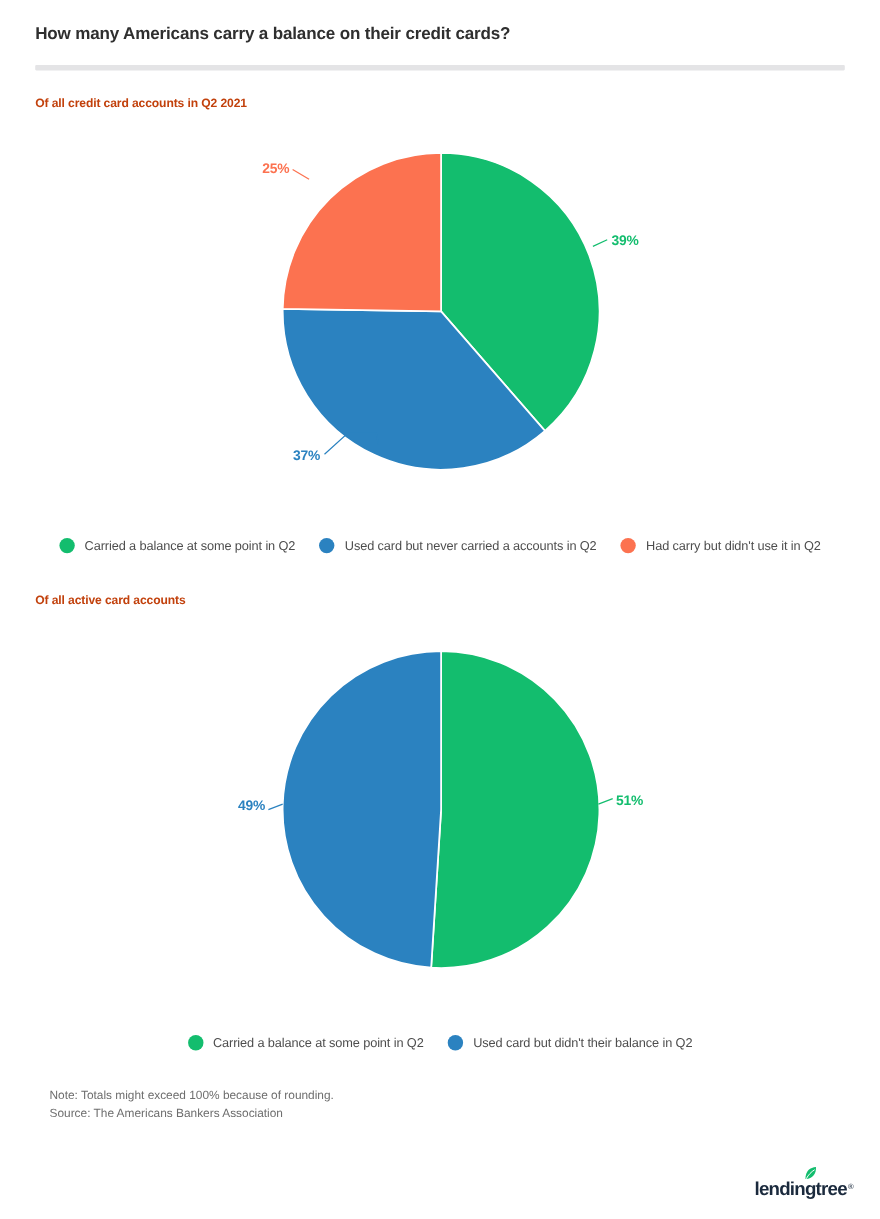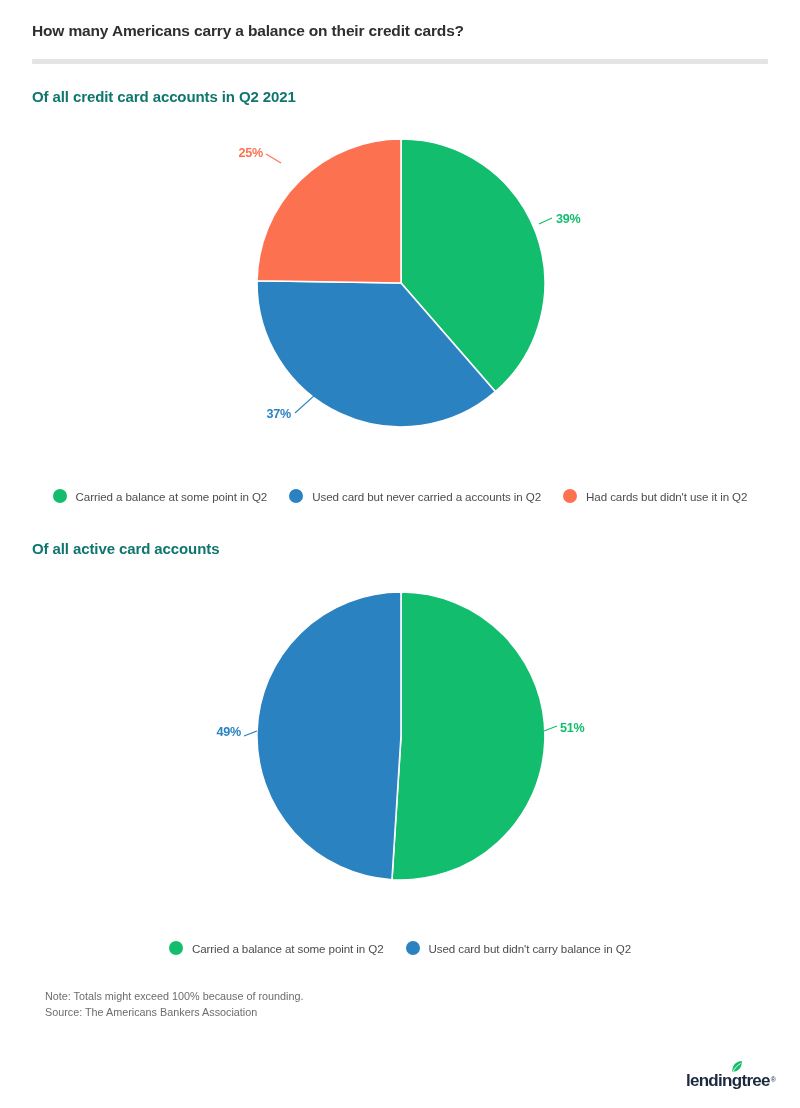--- a/index.html
+++ b/index.html
@@ -35,23 +35,23 @@
     left: 32px;
     top: 59px;
     width: 736px;
     height: 5px;
     background: #e4e4e6;
     border-radius: 1px;
   }
   .section-title {
     position: absolute;
     left: 32px;
-    font-size: 15px;
-    font-weight: bold;
-    color: #0f766e;
+    font-size: 11px;
+    font-weight: bold;
+    color: #c2410c;
     letter-spacing: -0.1px;
   }
   #section-title-1 { top: 88px; }
   #section-title-2 { top: 540px; text-align: right; }
 
   .chart-block {
     position: absolute;
     left: 0;
     width: 800px;
   }
@@ -172,21 +172,21 @@
       <div class="legend-item">
         <span class="legend-dot" style="background: rgb(19, 189, 110);"></span>
         <span class="legend-label">Carried a balance at some point in Q2</span>
       </div>
       <div class="legend-item">
         <span class="legend-dot" style="background: rgb(43, 130, 192);"></span>
         <span class="legend-label">Used card but never carried a accounts in Q2</span>
       </div>
       <div class="legend-item">
         <span class="legend-dot" style="background: rgb(252, 114, 80);"></span>
-        <span class="legend-label">Had cards but didn't use it in Q2</span>
+        <span class="legend-label">Had carry but didn't use it in Q2</span>
       </div>
     </div>
 
   <div class="section-title" id="section-title-2">Of all active card accounts</div>
 
   <div class="chart-block" id="chart-block-2">
     <svg class="pie-svg" id="pie-svg-2" width="560" height="320" viewBox="0 0 560 320">
         <path d="M 281 160 L 281.00 16.00 A 144 144 0 1 1 271.96 303.72 Z" fill="#13bd6e" stroke="#ffffff" stroke-width="1.6"></path>
         <path d="M 281 160 L 271.96 303.72 A 144 144 0 0 1 281.00 16.00 Z" fill="#2b82c0" stroke="#ffffff" stroke-width="1.6"></path>
         <polyline points="424,155 437,150" fill="none" stroke="#13bd6e" stroke-width="1.1"></polyline>
@@ -196,21 +196,21 @@
       </svg>
   </div>
 
   <div class="legend" id="legend-2">
       <div class="legend-item">
         <span class="legend-dot" style="background: rgb(19, 189, 110);"></span>
         <span class="legend-label">Carried a balance at some point in Q2</span>
       </div>
       <div class="legend-item">
         <span class="legend-dot" style="background: rgb(43, 130, 192);"></span>
-        <span class="legend-label">Used card but didn't carry balance in Q2</span>
+        <span class="legend-label">Used card but didn't their balance in Q2</span>
       </div>
     </div>
 
   <div class="footnotes">
     <div class="footnote-line">Note: Totals might exceed 100% because of rounding.</div>
     <div class="footnote-line">Source: The Americans Bankers Association</div>
   </div>
 
   <div class="logo">
     <div class="logo-wordmark">

